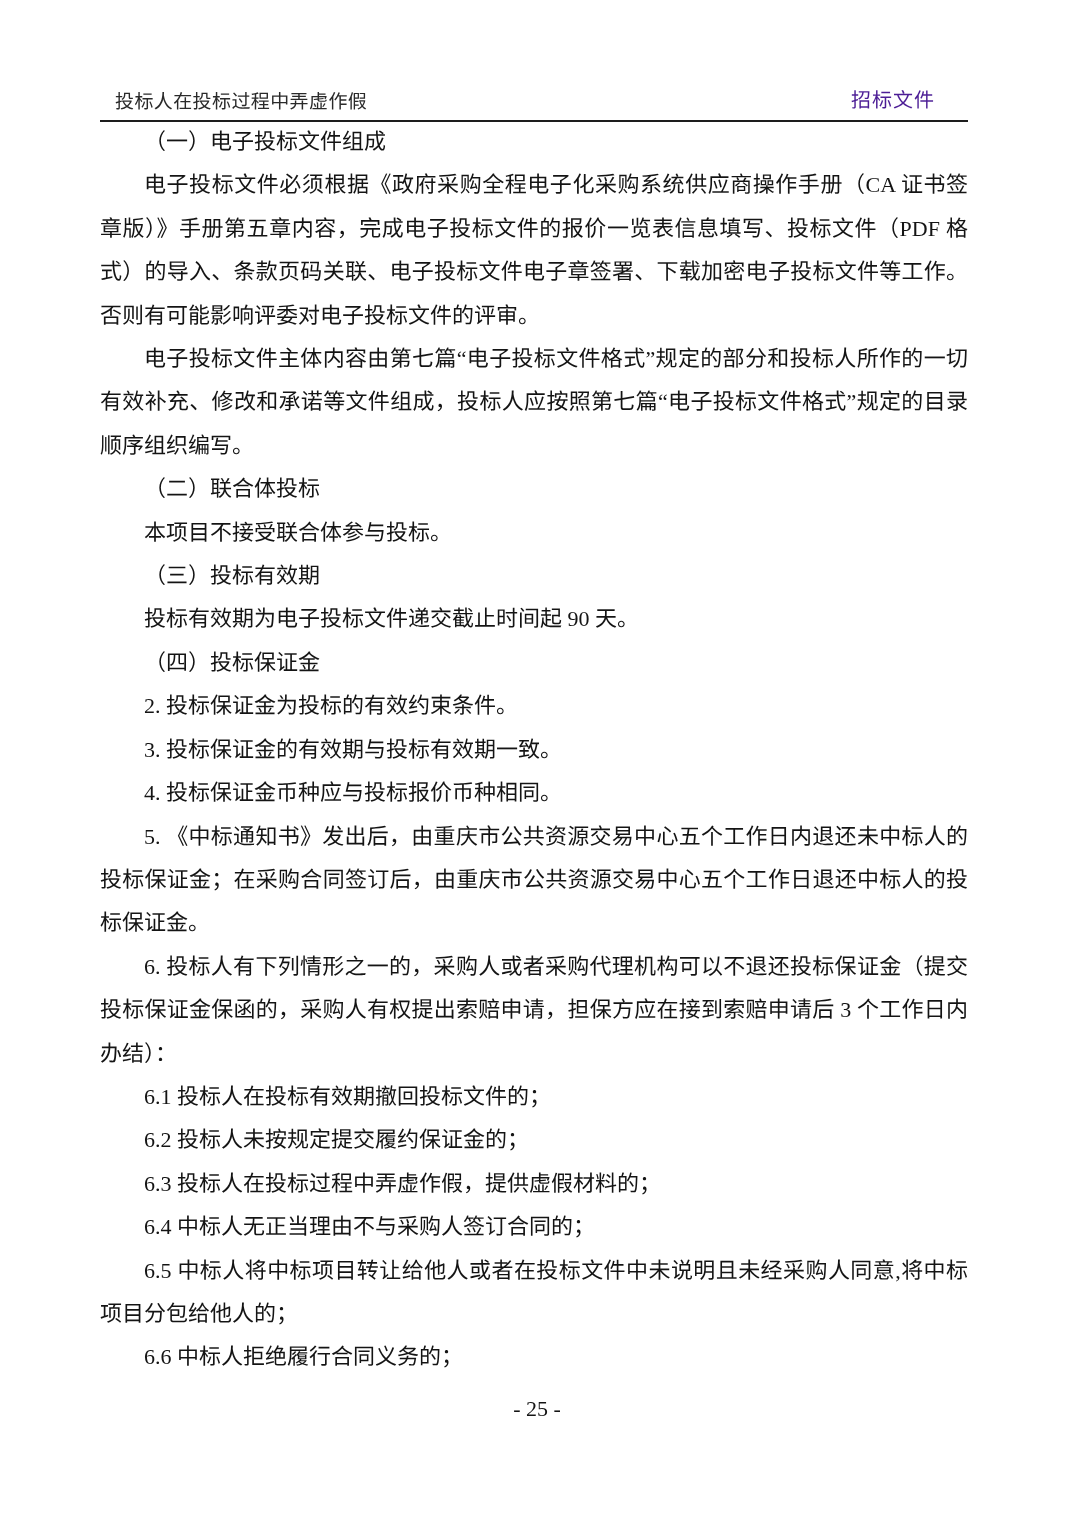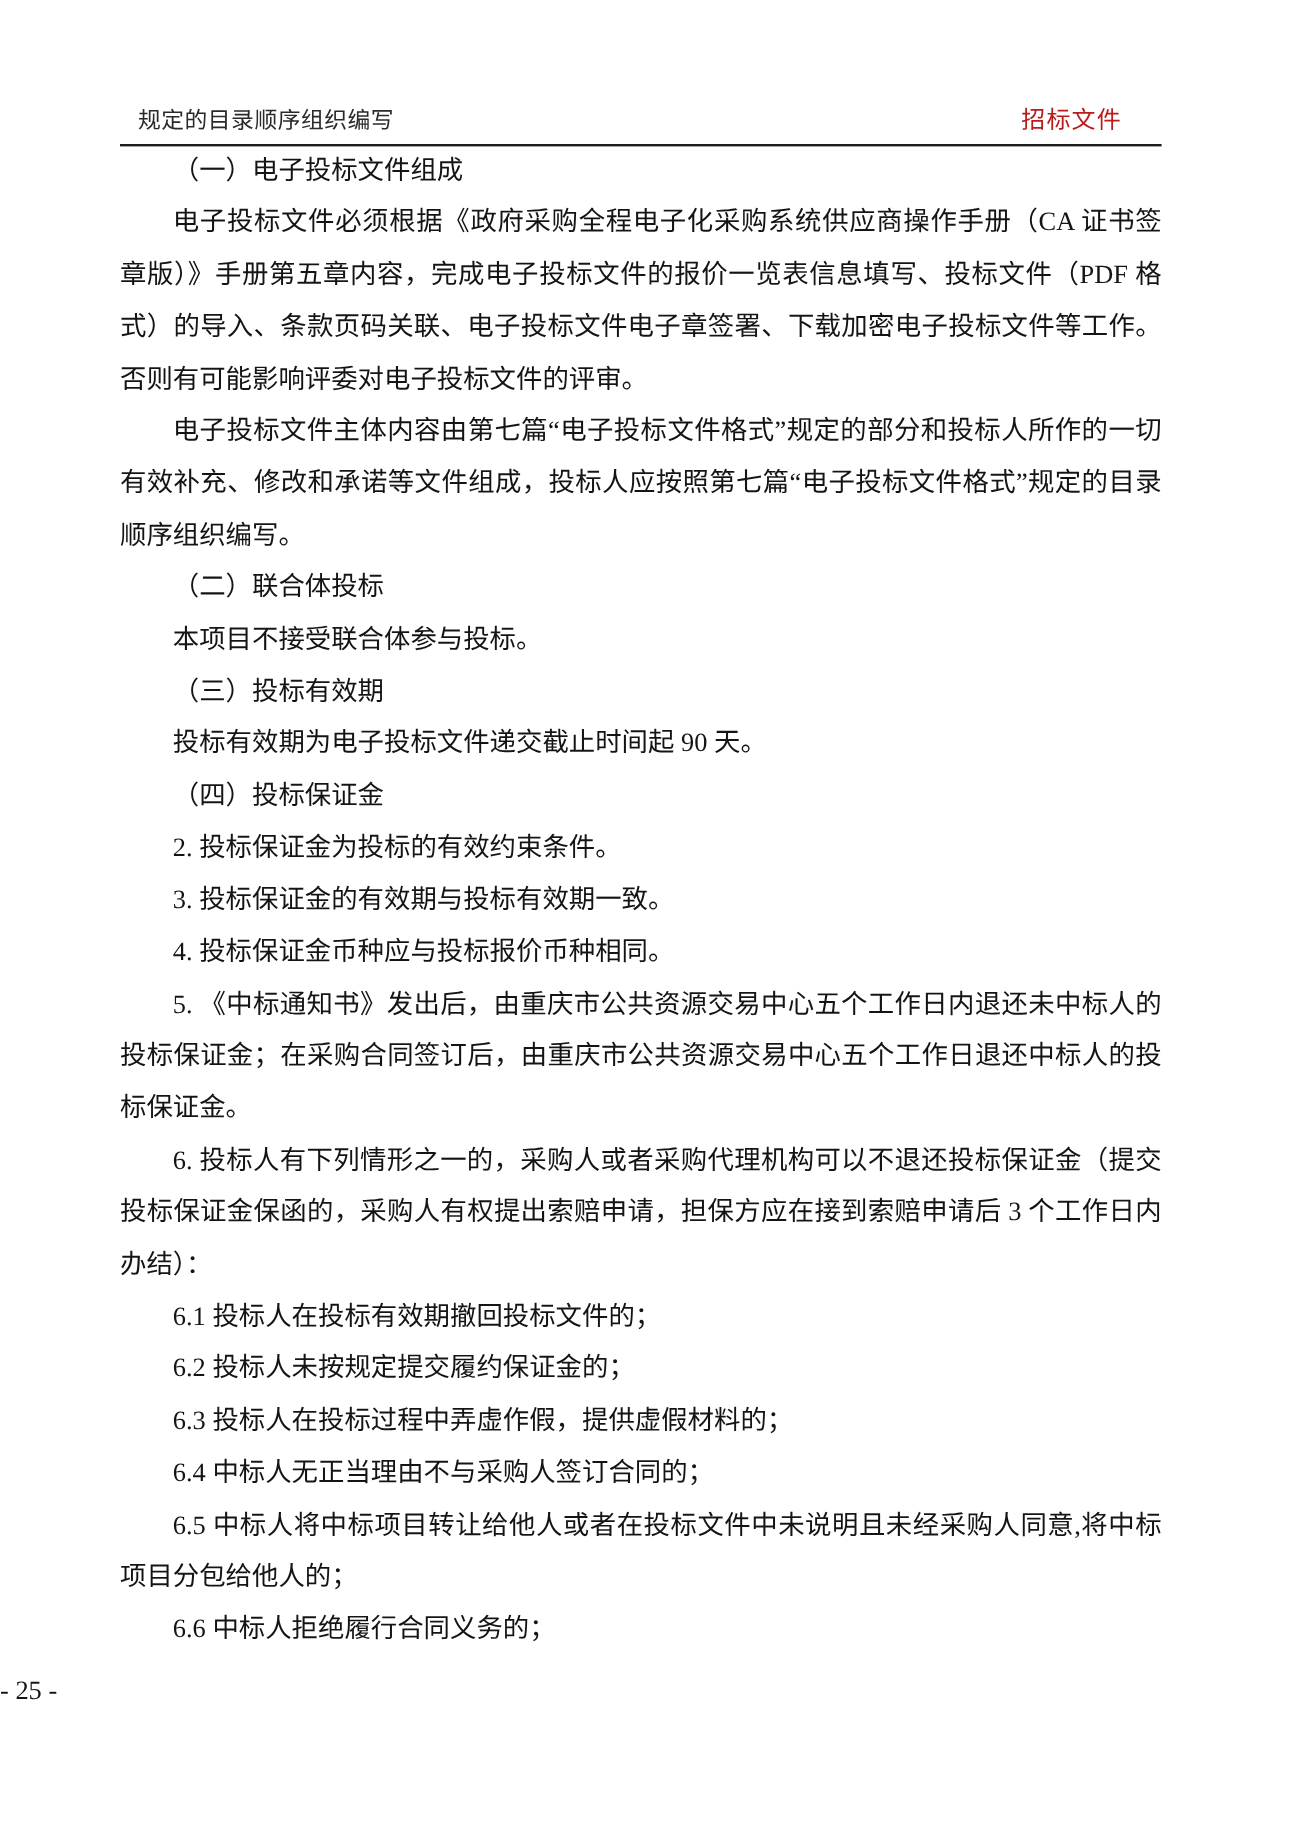--- a/index.html
+++ b/index.html
@@ -29,21 +29,21 @@
     border-bottom: 2px solid #1d1d1d;
   }
   .doc-header .h-left {
     font-size: 19px;
     letter-spacing: 0.4px;
     color: #2a2a2a;
   }
   .doc-header .h-right {
     font-size: 20px;
     letter-spacing: 1px;
-    color: #b91c1c;
+    color: #4c1d95;
   }
   .doc-content {
     position: absolute;
     left: 100px;
     top: 120px;
     width: 868px;
     font-size: 22px;
     line-height: 43.4px;
     text-align: justify;
     text-justify: inter-ideograph;
@@ -55,32 +55,32 @@
     text-indent: 2em;
   }
   .doc-content p.heading {
     font-weight: 400;
   }
   .doc-footer {
     position: absolute;
     left: 0;
     top: 1396px;
     width: 100%;
-    text-align: left;
+    text-align: center;
     font-size: 22px;
     color: #141414;
   }
 </style>
 </head>
 <body>
 
 <div class="page">
 
   <div class="doc-header">
-    <span class="h-left">规定的目录顺序组织编写</span>
+    <span class="h-left">投标人在投标过程中弄虚作假</span>
     <span class="h-right">招标文件</span>
   </div>
 
   <div class="doc-content">
       <p class="heading">（一）电子投标文件组成</p>
       <p class="para">电子投标文件必须根据《政府采购全程电子化采购系统供应商操作手册（CA 证书签章版）》手册第五章内容，完成电子投标文件的报价一览表信息填写、投标文件（PDF 格式）的导入、条款页码关联、电子投标文件电子章签署、下载加密电子投标文件等工作。否则有可能影响评委对电子投标文件的评审。</p>
       <p class="para">电子投标文件主体内容由第七篇“电子投标文件格式”规定的部分和投标人所作的一切有效补充、修改和承诺等文件组成，投标人应按照第七篇“电子投标文件格式”规定的目录顺序组织编写。</p>
       <p class="heading">（二）联合体投标</p>
       <p class="para">本项目不接受联合体参与投标。</p>
       <p class="heading">（三）投标有效期</p>

